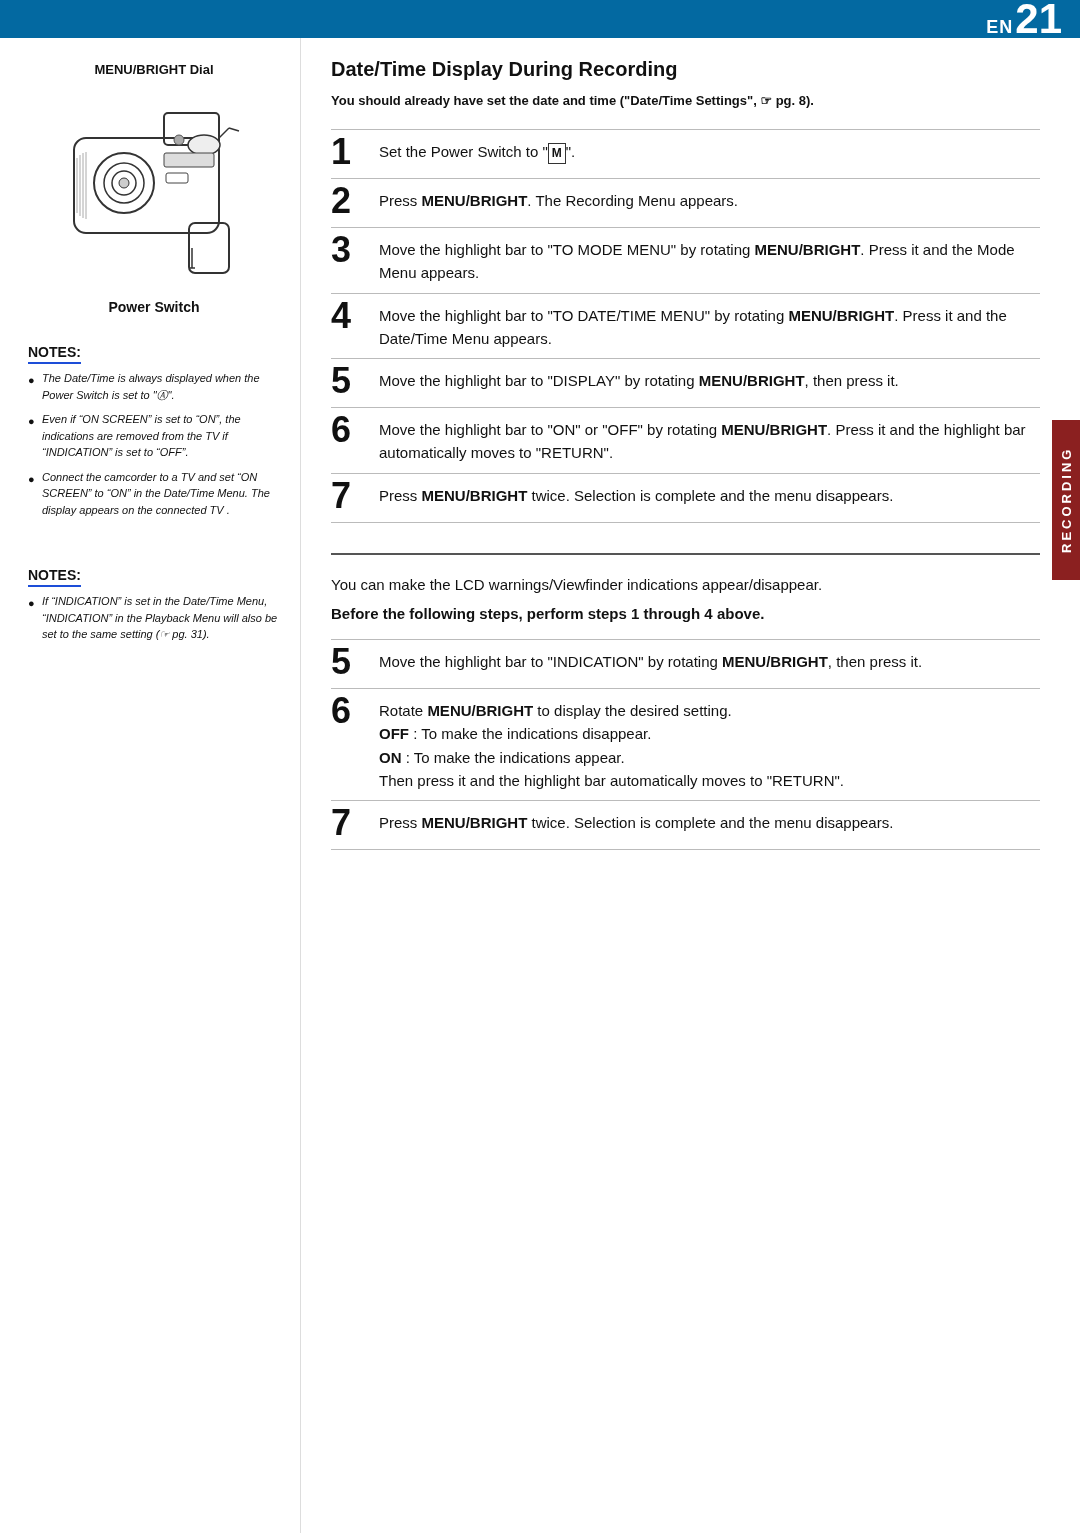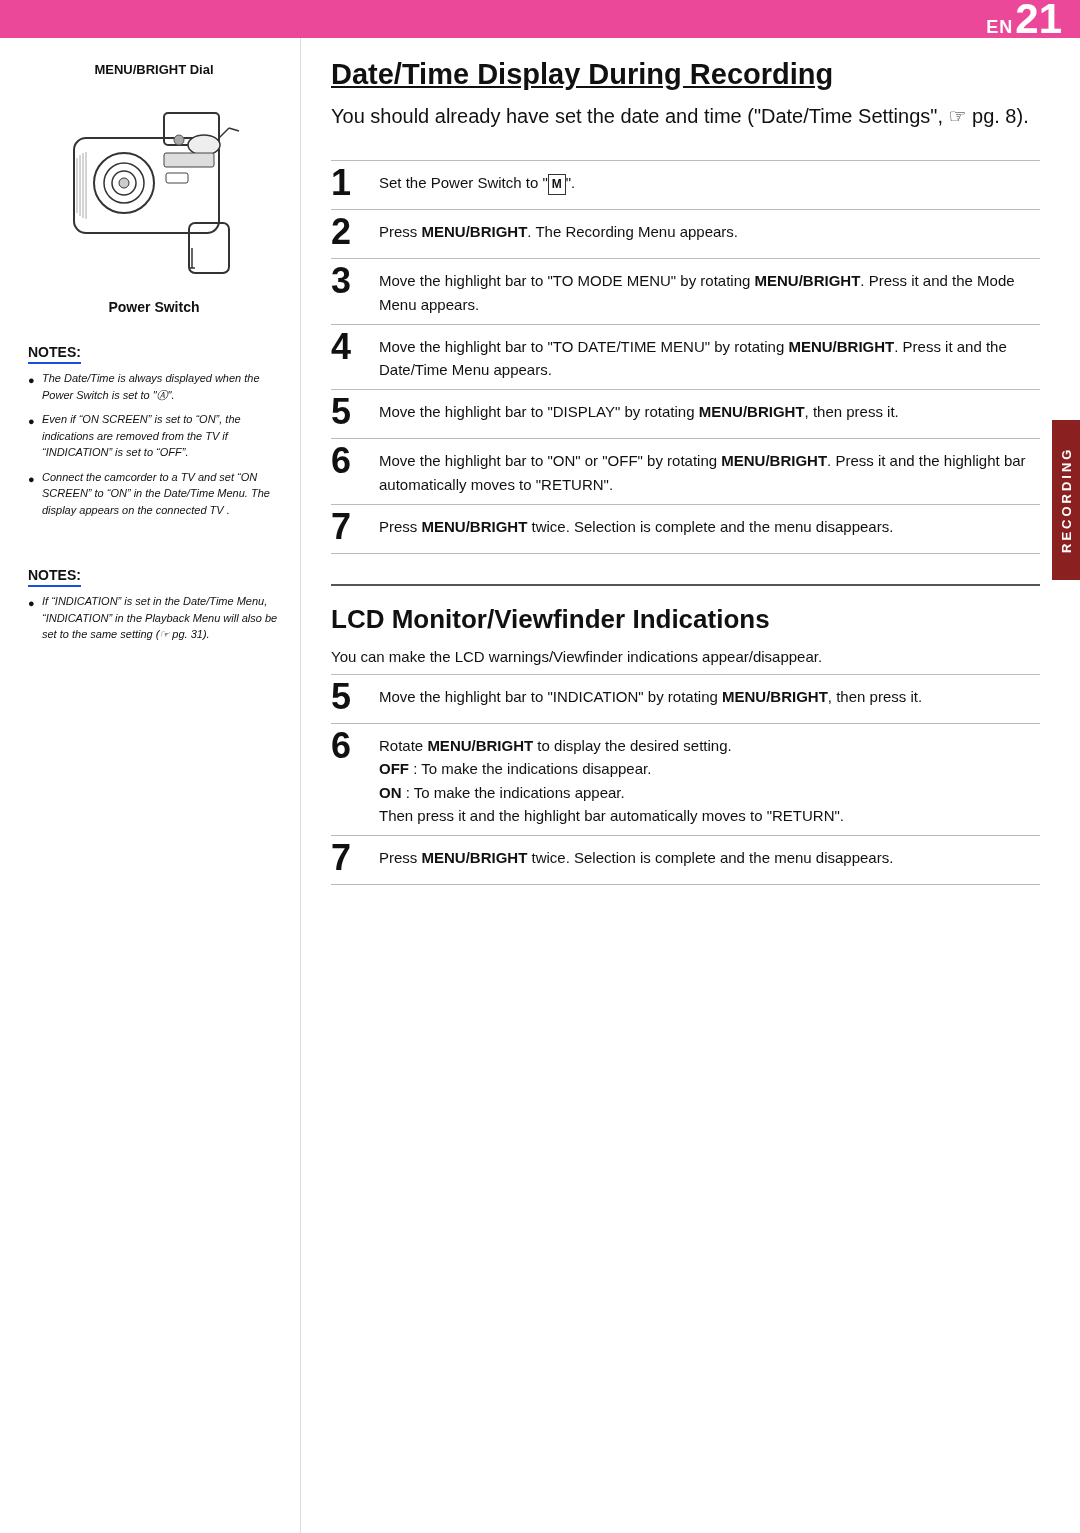--- a/index.html
+++ b/index.html
@@ -8,21 +8,21 @@
       min-height: 1533px;
       background: #fff;
       font-family: Arial, Helvetica, sans-serif;
       font-size: 15px;
       color: #111;
       position: relative;
     }
 
     
     .top-bar {
-      background: #ec4899;
+      background: #0369a1;
       height: 38px;
       display: flex;
       align-items: center;
       justify-content: flex-end;
       padding-right: 18px;
     }
     .page-number-block {
       display: flex;
       align-items: baseline;
       gap: 2px;
@@ -122,31 +122,31 @@
 
     
     .right-col {
       flex: 1;
       padding: 20px 40px 20px 30px;
       border-left: 1px solid #ddd;
     }
 
     
     .section-title {
-      font-size: 29px;
+      font-size: 20px;
       font-weight: 900;
       margin-bottom: 10px;
       line-height: 1.15;
-      text-decoration: underline;
     }
 
     .section-intro {
-      font-size: 20px;
+      font-size: 13px;
       line-height: 1.55;
-      margin-bottom: 28px;
+      margin-bottom: 18px;
+      font-weight: bold;
     }
 
     
     .steps-list {
       list-style: none;
       padding: 0;
       margin-bottom: 30px;
     }
 
     .step-item {
@@ -374,24 +374,26 @@
         <span class="step-text">
           Press <b>MENU/BRIGHT</b> twice. Selection is complete and the menu disappears.
         </span>
       </li>
 
     </ul>
 
     <div class="lcd-section">
       <hr class="section-divider">
 
-      <h2 class="section-title-lcd">LCD Monitor/Viewfinder Indications</h2>
 
       <p class="lcd-intro">You can make the LCD warnings/Viewfinder indications appear/disappear.</p>
 
+      <p class="lcd-bold-intro">
+        <b>Before the following steps, perform steps 1 through 4 above.</b>
+      </p>
 
       <ul class="steps-list">
 
         <li class="step-item">
           <span class="step-num">5</span>
           <span class="step-text">
             Move the highlight bar to "INDICATION" by rotating <b>MENU/BRIGHT</b>, then press it.
           </span>
         </li>
 

